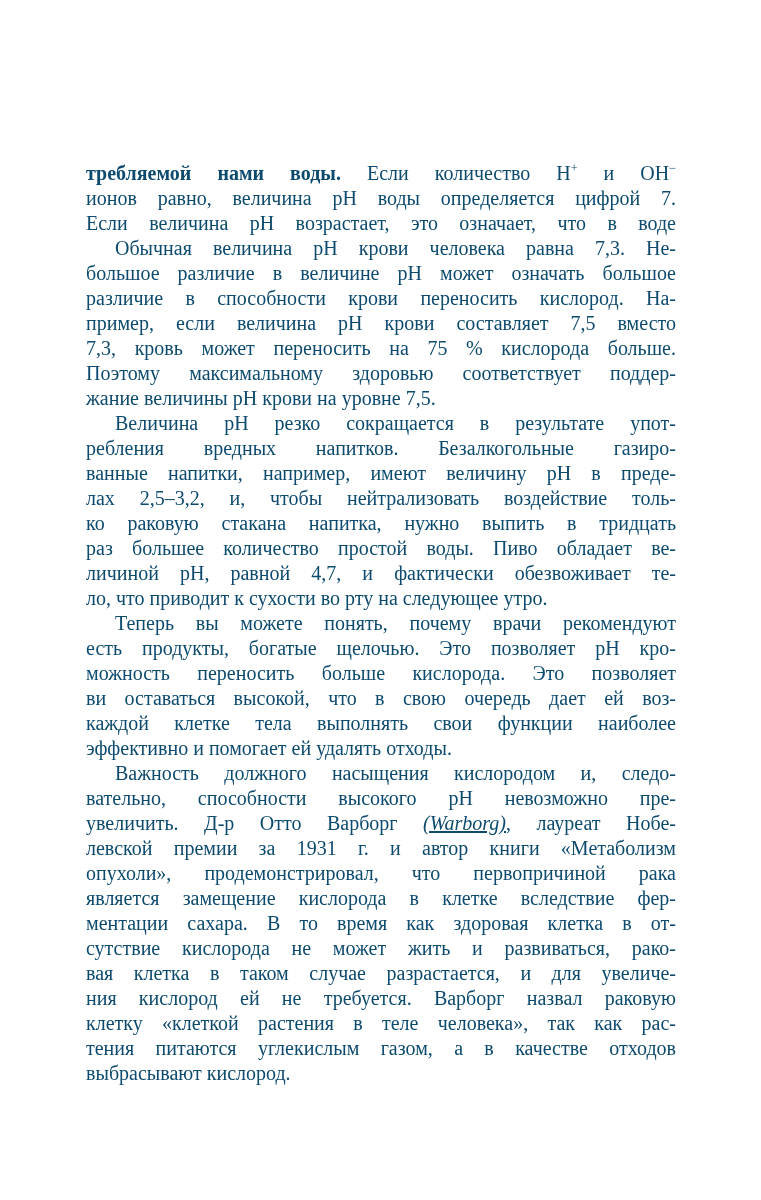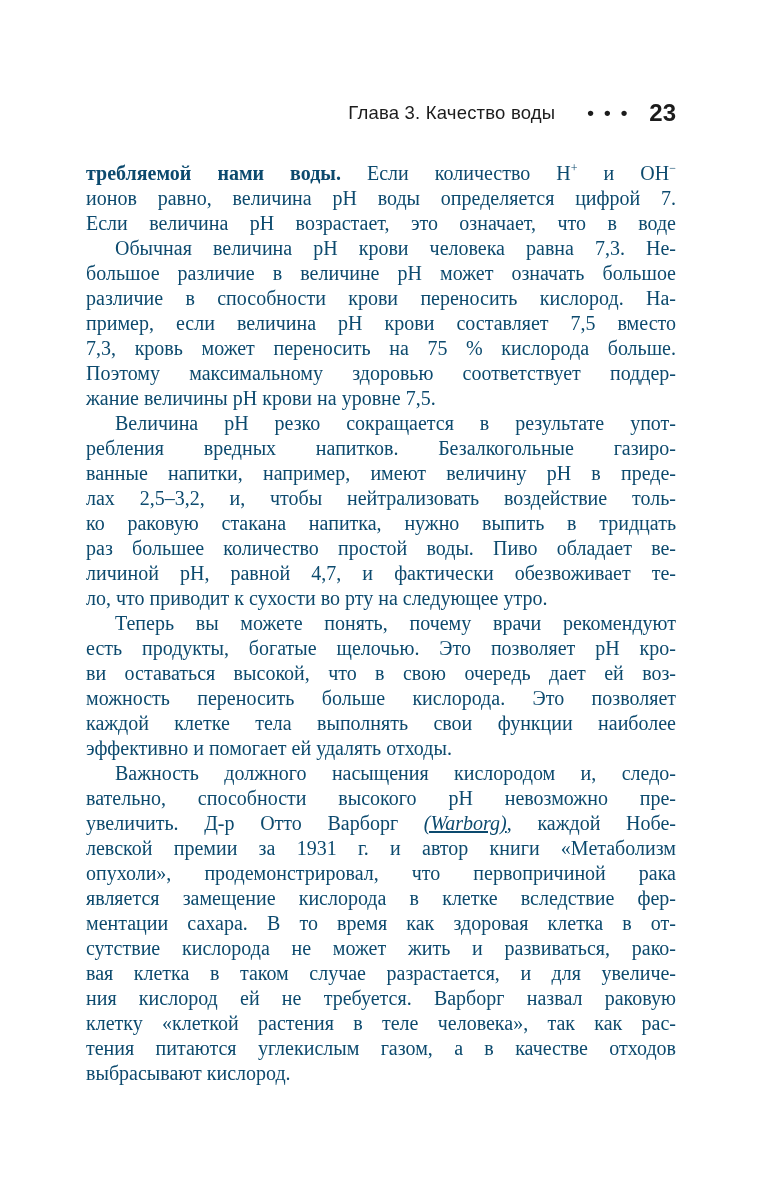--- a/index.html
+++ b/index.html
@@ -61,25 +61,20 @@
   .sup {
     vertical-align: super;
     font-size: 0.6em;
     line-height: 0;
   }
 </style>
 </head>
 <body>
 
 <div class="page">
-  <div class="running-header">
-    <span class="chapter">Глава 3. Качество воды</span>
-    <span class="dots">•••</span>
-    <span class="pagenum">23</span>
-  </div>
   <div class="body-text" id="body-text">
       <div class="para">
         <div class="line"><span class="b">требляемой нами воды.</span><span> Если количество H</span><span class="sup">+</span><span> и OH</span><span class="sup">−</span></div>
         <div class="line"><span>ионов равно, величина pH воды определяется цифрой 7.</span></div>
         <div class="line"><span>Если величина pH возрастает, это означает, что в воде</span></div>
       </div>
       <div class="para">
         <div class="line indent"><span>Обычная величина pH крови человека равна 7,3. Не-</span></div>
         <div class="line"><span>большое различие в величине pH может означать большое</span></div>
         <div class="line"><span>различие в способности крови переносить кислород. На-</span></div>
@@ -94,29 +89,29 @@
         <div class="line"><span>ванные напитки, например, имеют величину pH в преде-</span></div>
         <div class="line"><span>лах 2,5–3,2, и, чтобы нейтрализовать воздействие толь-</span></div>
         <div class="line"><span>ко раковую стакана напитка, нужно выпить в тридцать</span></div>
         <div class="line"><span>раз большее количество простой воды. Пиво обладает ве-</span></div>
         <div class="line"><span>личиной pH, равной 4,7, и фактически обезвоживает те-</span></div>
         <div class="line last"><span>ло, что приводит к сухости во рту на следующее утро.</span></div>
       </div>
       <div class="para">
         <div class="line indent"><span>Теперь вы можете понять, почему врачи рекомендуют</span></div>
         <div class="line"><span>есть продукты, богатые щелочью. Это позволяет pH кро-</span></div>
+        <div class="line"><span>можность переносить больше кислорода. Это позволяет</span></div>
         <div class="line"><span>ви оставаться высокой, что в свою очередь дает ей воз-</span></div>
-        <div class="line"><span>можность переносить больше кислорода. Это позволяет</span></div>
         <div class="line"><span>каждой клетке тела выполнять свои функции наиболее</span></div>
         <div class="line last"><span>эффективно и помогает ей удалять отходы.</span></div>
       </div>
       <div class="para">
         <div class="line indent"><span>Важность должного насыщения кислородом и, следо-</span></div>
         <div class="line"><span>вательно, способности высокого pH невозможно пре-</span></div>
-        <div class="line"><span>увеличить. Д-р Отто Варборг </span><span class="i">(Warborg)</span><span>, каждой Нобе-</span></div>
+        <div class="line"><span>увеличить. Д-р Отто Варборг </span><span class="i">(Warborg)</span><span>, лауреат Нобе-</span></div>
         <div class="line"><span>левской премии за 1931 г. и автор книги «Метаболизм</span></div>
         <div class="line"><span>опухоли», продемонстрировал, что первопричиной рака</span></div>
         <div class="line"><span>является замещение кислорода в клетке вследствие фер-</span></div>
         <div class="line"><span>ментации сахара. В то время как здоровая клетка в от-</span></div>
         <div class="line"><span>сутствие кислорода не может жить и развиваться, рако-</span></div>
         <div class="line"><span>вая клетка в таком случае разрастается, и для увеличе-</span></div>
         <div class="line"><span>ния кислород ей не требуется. Варборг назвал раковую</span></div>
         <div class="line"><span>клетку «клеткой растения в теле человека», так как рас-</span></div>
         <div class="line"><span>тения питаются углекислым газом, а в качестве отходов</span></div>
         <div class="line last"><span>выбрасывают кислород.</span></div>

